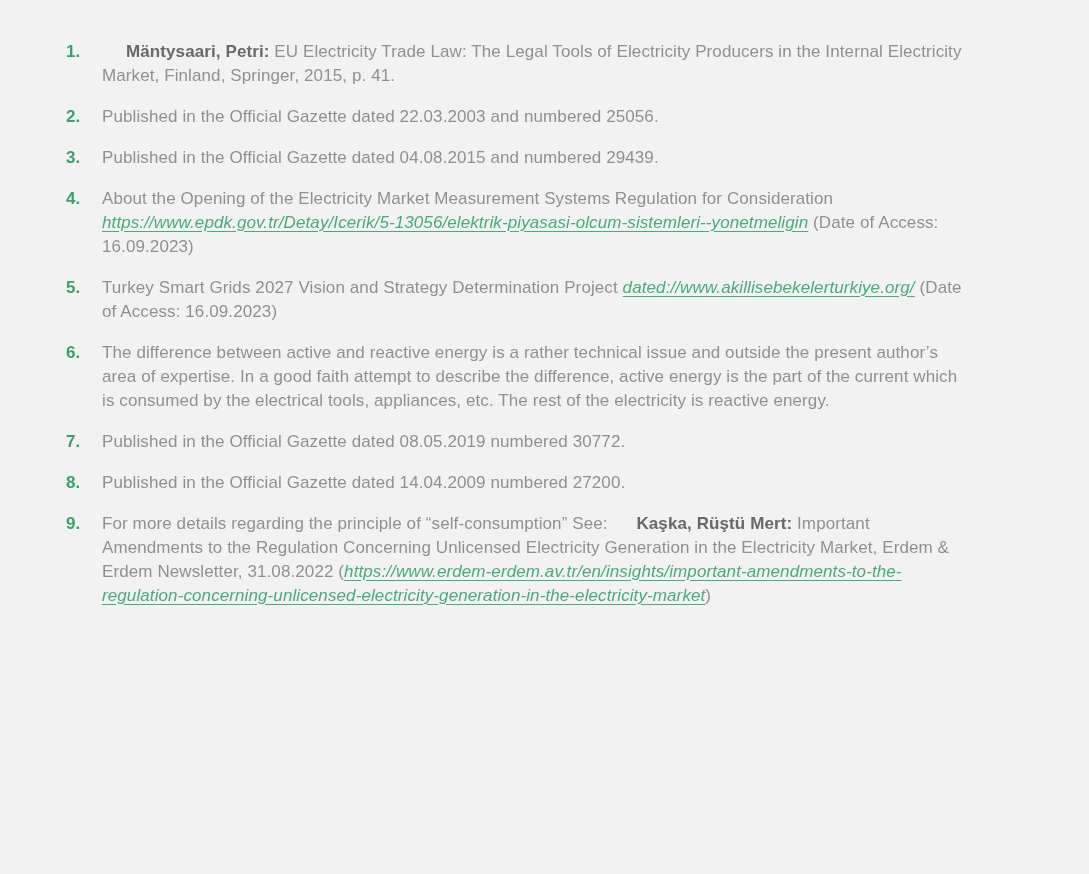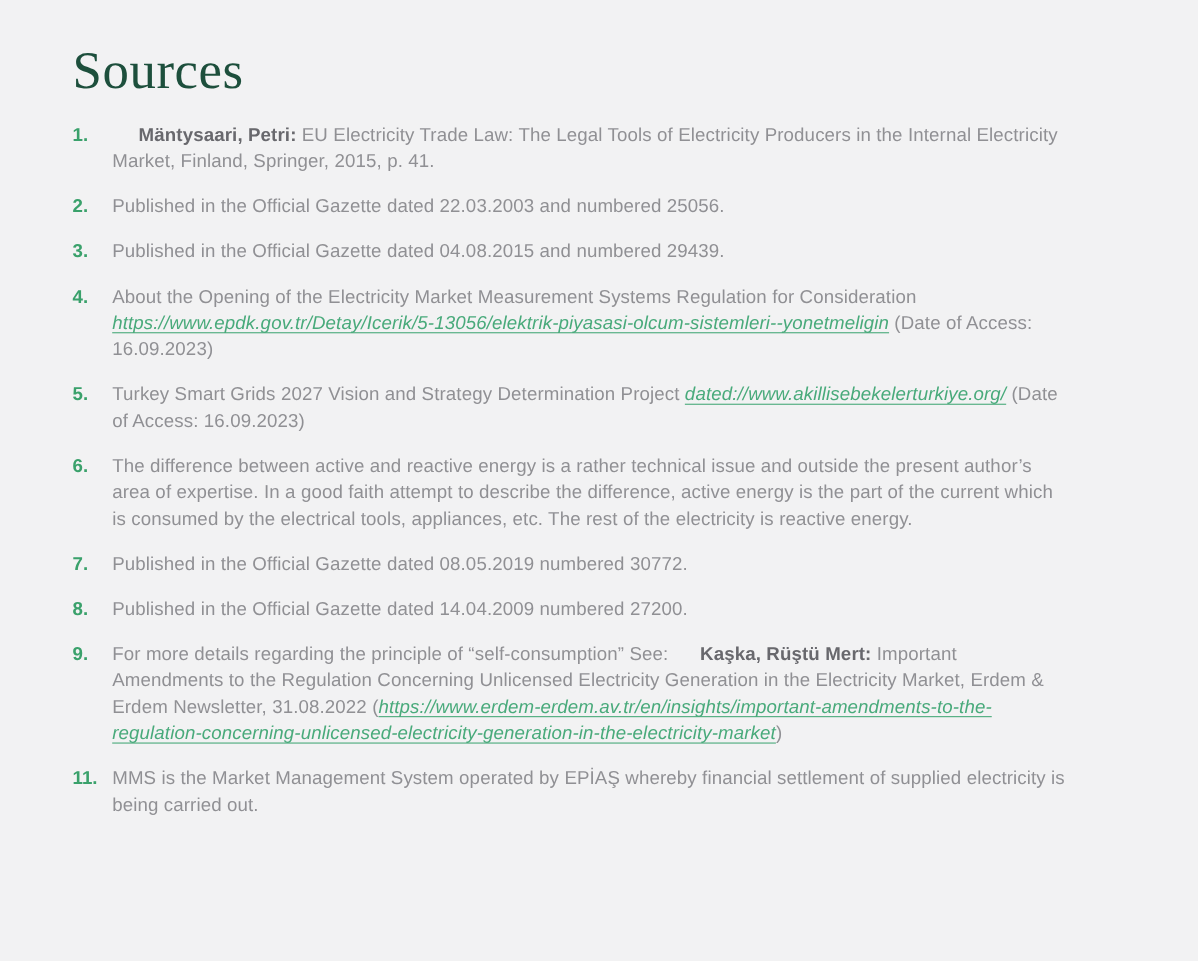--- a/index.html
+++ b/index.html
@@ -60,21 +60,20 @@
     font-style: italic;
     text-underline-offset: 3px;
     cursor: pointer;
     overflow-wrap: anywhere;
   }
 </style>
 </head>
 <body>
 
 <div class="page">
-  <h1 class="title">Sources</h1>
   <ol class="sources">
       <li class="src">
         <span class="num">1.</span>
         <div class="txt"><strong class="bold">Mäntysaari, Petri:</strong><span> EU Electricity Trade Law: The Legal Tools of Electricity Producers in the Internal Electricity Market, Finland, Springer, 2015, p. 41.</span></div>
       </li>
       <li class="src">
         <span class="num">2.</span>
         <div class="txt"><span>Published in the Official Gazette dated 22.03.2003 and numbered 25056.</span></div>
       </li>
       <li class="src">
@@ -98,18 +97,14 @@
         <div class="txt"><span>Published in the Official Gazette dated 08.05.2019 numbered 30772.</span></div>
       </li>
       <li class="src">
         <span class="num">8.</span>
         <div class="txt"><span>Published in the Official Gazette dated 14.04.2009 numbered 27200.</span></div>
       </li>
       <li class="src">
         <span class="num">9.</span>
         <div class="txt"><span>For more details regarding the principle of “self-consumption” See: </span><strong class="bold">Kaşka, Rüştü Mert:</strong><span> Important Amendments to the Regulation Concerning Unlicensed Electricity Generation in the Electricity Market, Erdem &amp; Erdem Newsletter, 31.08.2022 (</span><a class="link" href="#">https://www.erdem-erdem.av.tr/en/insights/important-amendments-to-the-regulation-concerning-unlicensed-electricity-generation-in-the-electricity-market</a><span>)</span></div>
       </li>
-      <li class="src">
-        <span class="num">11.</span>
-        <div class="txt"><span>MMS is the Market Management System operated by EPİAŞ whereby financial settlement of supplied electricity is being carried out.</span></div>
-      </li>
     </ol>
 </div>
 
 </body></html>

